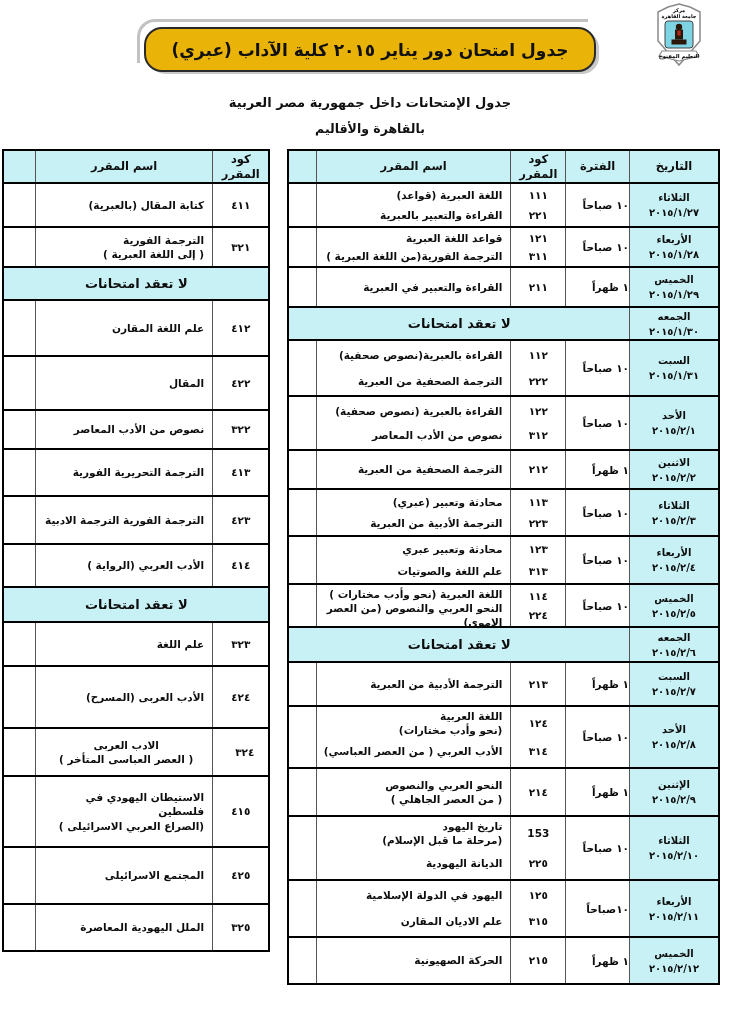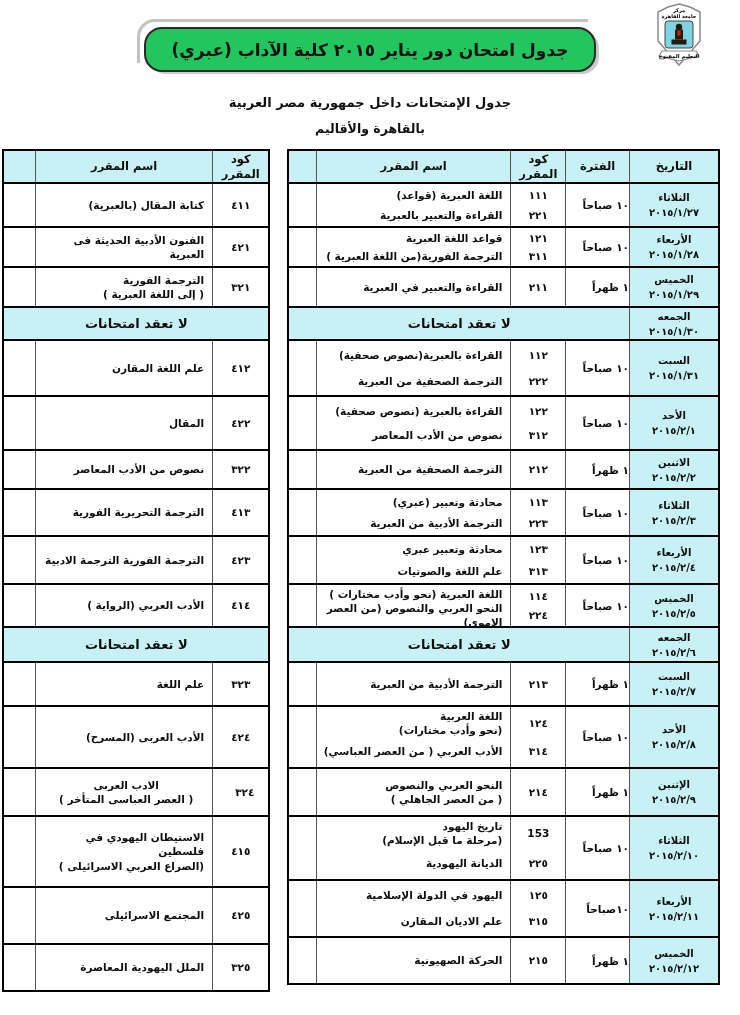--- a/index.html
+++ b/index.html
@@ -9,21 +9,21 @@
   }
   *{box-sizing:border-box;}
 
   
   .logo{position:absolute;top:3px;right:36px;width:50px;height:66px;}
 
   
   .titlebox{
     width:452px;margin:27px auto 0;padding:11px 6px 10px;position:relative;
     text-align:center;font-size:17px;font-weight:bold;color:#111;
-    border:2px solid #2a2a2a;border-radius:18px;background:#22c55e;
+    border:2px solid #2a2a2a;border-radius:18px;background:#eab308;
     box-shadow:4px 3px 0 -1px #c9c9c9;
   }
   .titlebox::before{
     content:"";position:absolute;left:-9px;top:-10px;
     width:100%;height:100%;
     border-top:3px solid #c2c2c2;border-left:3px solid #c2c2c2;
     border-top-left-radius:18px;pointer-events:none;
   }
   .sub1{text-align:center;margin-top:23px;font-size:13px;font-weight:bold;color:#111;}
   .sub2{text-align:center;margin-top:11px;font-size:12.5px;font-weight:bold;color:#111;}
@@ -435,33 +435,20 @@
           <td class="names">
             <div class="stack" style="height: 39px;">
               <div class="entry">كتابة المقال (بالعبرية)</div>
             </div>
           </td>
           <td class="spacer"></td>
         </tr>
         <tr style="height: 40px;">
           <td class="codes">
             <div class="stack" style="height: 35px;">
-              <div class="entry">٤٢١</div>
-            </div>
-          </td>
-          <td class="names">
-            <div class="stack" style="height: 35px;">
-              <div class="entry">الفنون الأدبية الحديثة فى العبرية</div>
-            </div>
-          </td>
-          <td class="spacer"></td>
-        </tr>
-        <tr style="height: 40px;">
-          <td class="codes">
-            <div class="stack" style="height: 35px;">
               <div class="entry">٣٢١</div>
             </div>
           </td>
           <td class="names">
             <div class="stack" style="height: 35px;">
               <div class="entry">الترجمة الفورية
 ( إلى اللغة العبرية )</div>
             </div>
           </td>
           <td class="spacer"></td>

